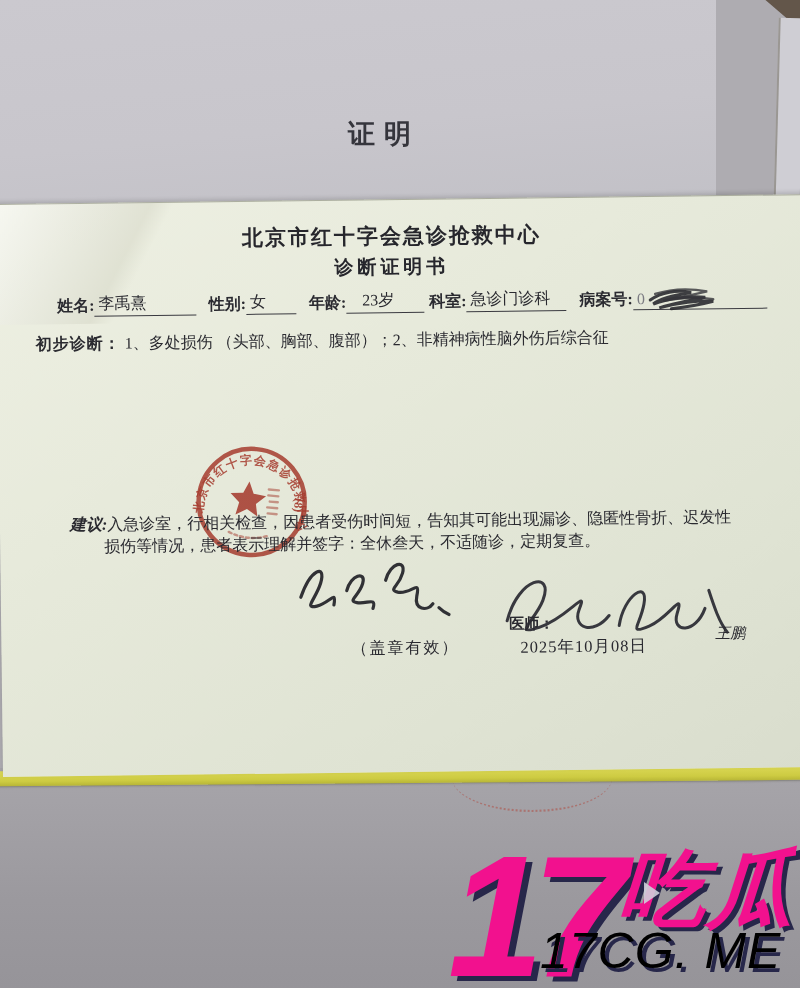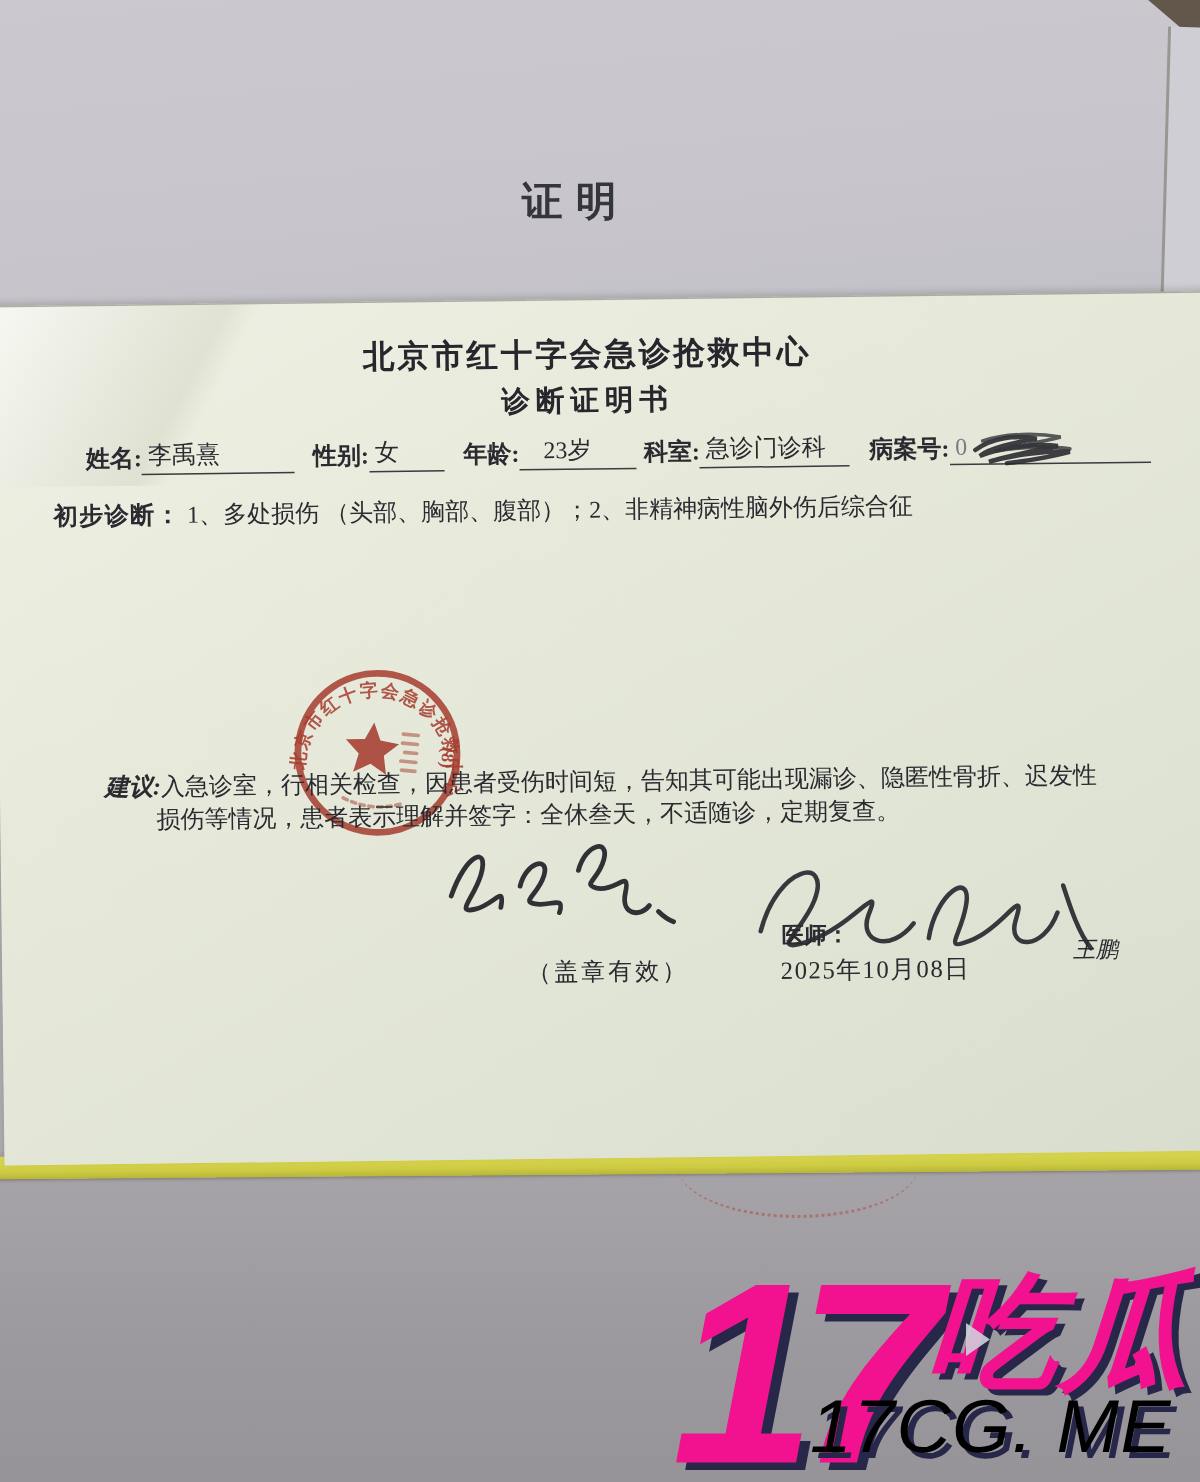--- a/index.html
+++ b/index.html
@@ -5,21 +5,21 @@
   html,body{margin:0;padding:0;}
   body{
     width:800px;height:988px;position:relative;overflow:hidden;
     background:#aeacb1;
     font-family:"Liberation Serif","DejaVu Serif",serif;
   }
   .scene{position:absolute;inset:0;}
 
   
   .upper-paper{
-    position:absolute;left:0;top:0;width:800px;height:220px;z-index:1;
+    position:absolute;left:0;top:0;width:716px;height:220px;z-index:1;
     background:linear-gradient(175deg,#cbc9cf 0%,#c8c6cc 55%,#c1c0c6 100%);
     text-decoration:underline;
   }
   .table-corner{
     position:absolute;left:752px;top:0;width:48px;height:78px;z-index:2;
     background:#63564a;
     clip-path:polygon(28% 0,100% 0,100% 100%,85% 30%);
   }
   .right-paper{
     position:absolute;left:776px;top:18px;width:24px;height:195px;z-index:2;
@@ -96,21 +96,21 @@
   .advice-l2a{position:absolute;left:104px;top:333px;font-size:16px;white-space:nowrap;}
   .advice-l2b{position:absolute;left:360px;top:333px;font-size:16px;white-space:nowrap;}
 
   .stamp{
     position:absolute;left:192px;top:240px;width:120px;height:120px;
     transform:rotate(6deg);mix-blend-mode:multiply;opacity:.92;
   }
   .sig-patient{position:absolute;left:288px;top:348px;}
   .sig-doctor{position:absolute;left:496px;top:366px;}
   .seal-note{position:absolute;left:350px;top:438px;font-size:16px;letter-spacing:2px;}
-  .doctor-label{position:absolute;left:520px;top:416px;font-size:15px;font-weight:600;}
+  .doctor-label{position:absolute;left:508px;top:416px;font-size:15px;font-weight:600;}
   .doctor-name{position:absolute;left:714px;top:428px;font-size:15px;font-style:italic;}
   .cert-date{position:absolute;left:519px;top:438px;font-size:16.5px;letter-spacing:1px;}
 
   
   .wm{z-index:6;font-family:"Liberation Sans","DejaVu Sans",sans-serif;font-style:italic;position:absolute;}
   .wm-17{
     left:448px;top:830px;font-size:172px;font-weight:bold;line-height:1;
     letter-spacing:-12px;color:#f2118e;text-shadow:6px 5px 0 #27274a;
   }
   .wm-cn{

